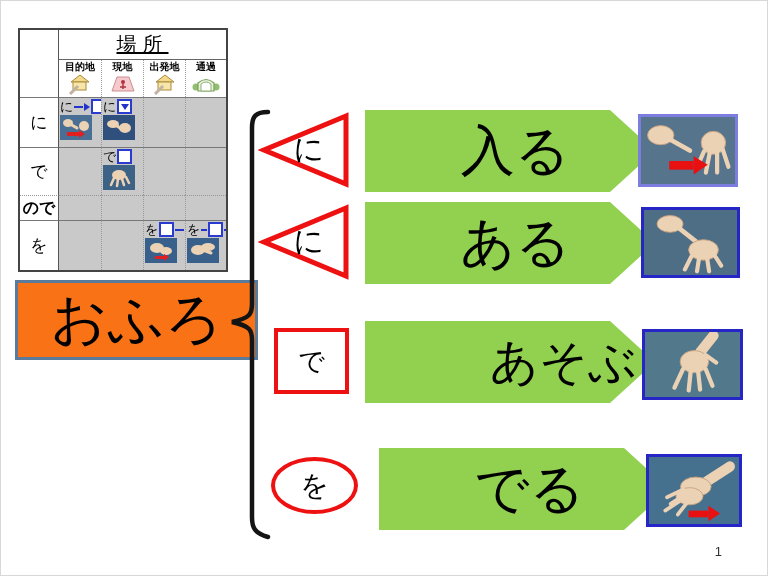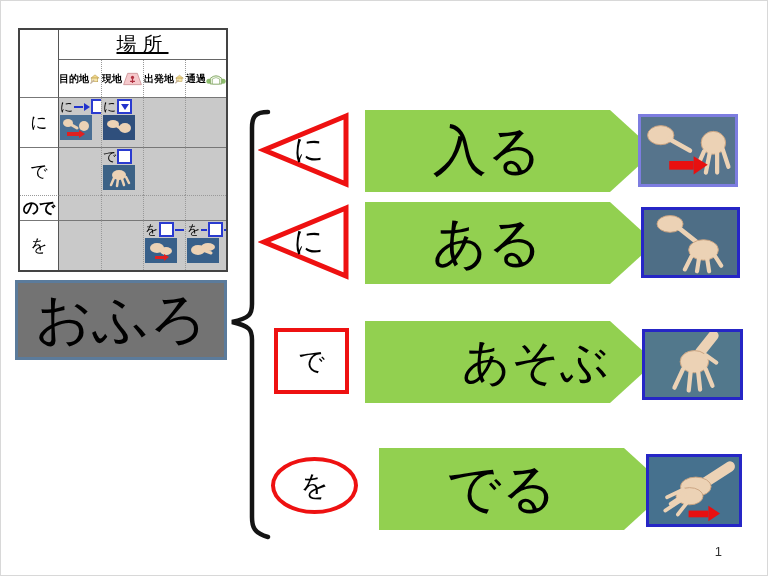--- a/index.html
+++ b/index.html
@@ -13,21 +13,21 @@
 
   
   .jtable{position:absolute;left:18px;top:28px;display:grid;
           grid-template-columns:39px 42px 42px 42px 41px;
           grid-template-rows:30px 37px 50px 48px 25px 50px;
           border:2px solid #444;background:#fff;}
   .tc{box-sizing:border-box;overflow:hidden;}
   .corner{grid-column:1;grid-row:1/3;border-right:1px solid #555;}
   .ttl{grid-column:2/6;grid-row:1;display:flex;align-items:center;justify-content:center;
        font-size:20px;letter-spacing:6px;border-bottom:1px solid #666;text-decoration:underline;}
-  .hcell{grid-row:2;display:flex;align-items:center;justify-content:flex-start;
+  .hcell{grid-row:2;display:flex;flex-direction:column;align-items:center;justify-content:flex-start;
          border-left:1px dotted #999;padding-top:1px;}
   .hcell.first{border-left:none;}
   .hlabel{font-size:10px;font-weight:bold;line-height:12px;white-space:nowrap;}
   .lab{display:flex;align-items:center;justify-content:center;font-size:17px;
        border-right:1px solid #555;border-top:1px solid #777;background:#fff;}
   .lab.small{font-size:16px;border-top:1px dotted #999;font-weight:bold;}
   .body{background:#c9c9c9;border-left:1px dotted #999;border-top:1px solid #777;
         padding:1px 1px;display:flex;flex-direction:column;gap:1px;}
   .body.cfirst{border-left:none;}
   .body.dottop{border-top:1px dotted #999;}
@@ -36,39 +36,39 @@
         align-items:center;justify-content:center;flex:none;}
   .vtri{width:0;height:0;border-left:4px solid transparent;border-right:4px solid transparent;
         border-top:6px solid #2233cc;}
   .hline{width:9px;height:2px;background:#2233cc;flex:none;}
   .hline.long{width:6px;}
   .ahead{width:0;height:0;border-left:6px solid #2233cc;border-top:4px solid transparent;
          border-bottom:4px solid transparent;flex:none;}
   .thumb{width:32px;height:25px;display:block;}
 
   
-  .topic{position:absolute;left:15px;top:280px;width:212px;height:80px;background:#737373;
+  .topic{position:absolute;left:15px;top:280px;width:243px;height:80px;background:#f97316;
          border:3px solid #5b7b9b;box-sizing:border-box;display:flex;align-items:center;justify-content:center;}
   .topic span{font-size:56px;color:#000;white-space:nowrap;}
 
   
   .brace{position:absolute;left:222px;top:104px;}
 
   
   .tri{position:absolute;width:92px;height:76px;}
   .tri svg{position:absolute;left:0;top:0;}
   .tri .plabel{position:absolute;left:52%;top:50%;transform:translate(-40%,-52%);font-size:30px;}
   .sq{position:absolute;width:75px;height:66px;border:4px solid #ee1111;box-sizing:border-box;
       display:flex;align-items:center;justify-content:center;font-size:26px;background:#fff;}
   .el{position:absolute;width:87px;height:57px;border:4px solid #ee1111;border-radius:50%;
       box-sizing:border-box;display:flex;align-items:center;justify-content:center;font-size:28px;background:#fff;}
   .garrow{position:absolute;width:290px;height:82px;background:#92d050;
           clip-path:polygon(0 0,245px 0,100% 50%,245px 100%,0 100%);}
   .garrow .verb{position:absolute;left:0;top:0;width:245px;height:100%;display:flex;
-                align-items:center;justify-content:center;font-size:54px;color:#000;white-space:nowrap;}
+                align-items:center;justify-content:center;font-size:54px;color:#000;white-space:nowrap;padding-left:28px;}
   .garrow.small .verb{font-size:48px;margin-left:48px;}
   .photo{position:absolute;box-sizing:border-box;background:#56748c;}
   .pb-light{border:3px solid #7d7de0;}
   .pb-dark{border:3px solid #2626c6;}
   .photo svg{display:block;width:100%;height:100%;}
 
   .pagenum{position:absolute;right:46px;bottom:17px;font-size:13px;color:#333;}
 </style>
 </head>
 <body>

